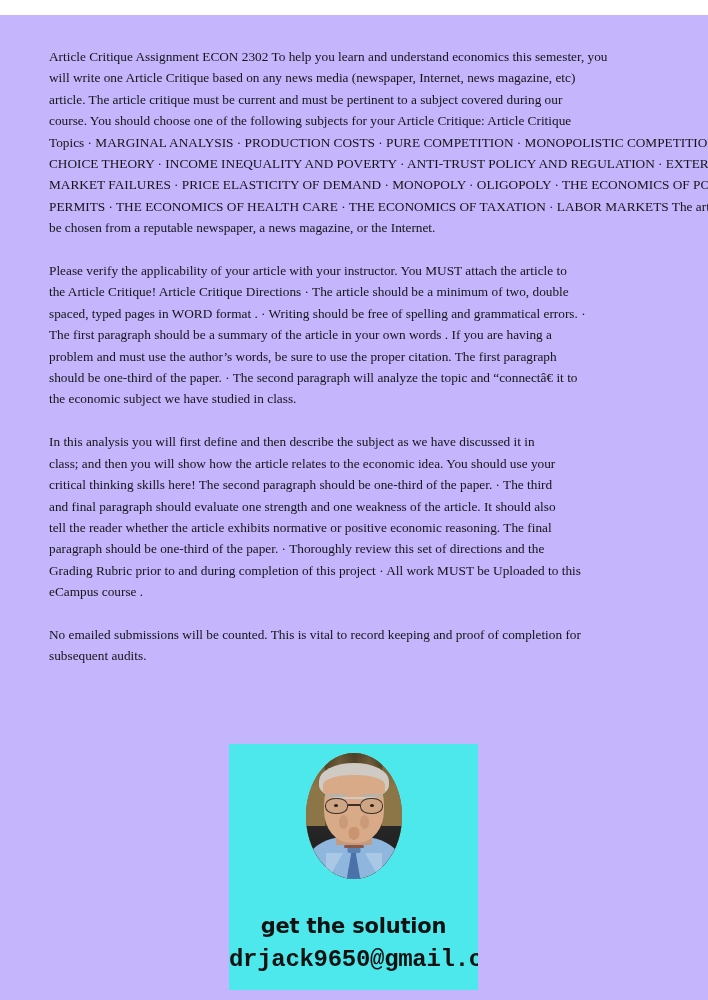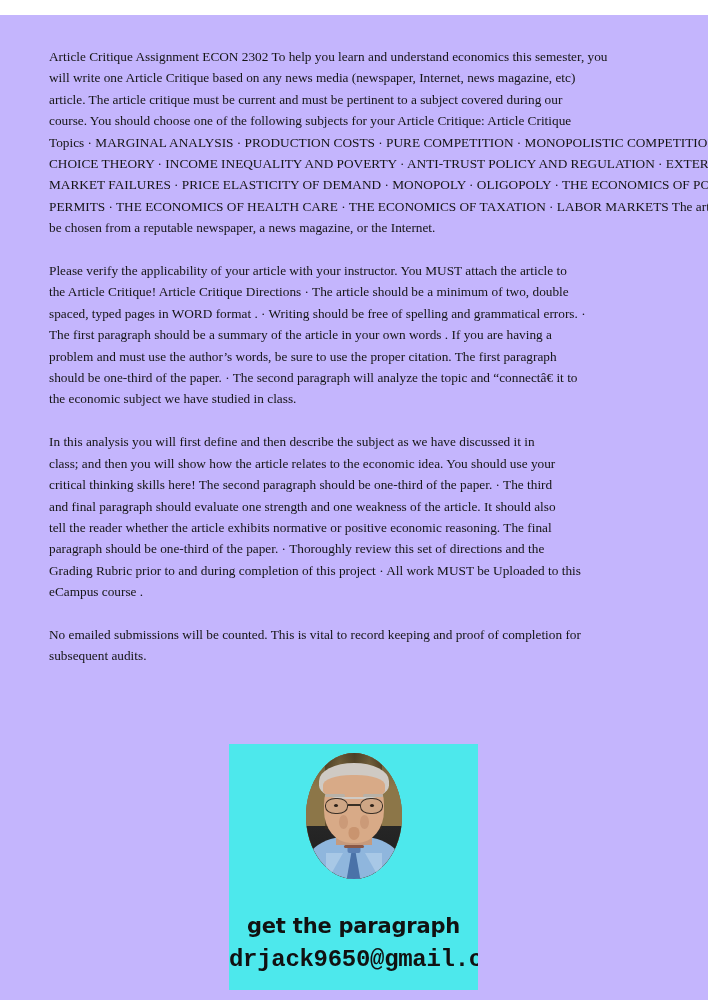--- a/index.html
+++ b/index.html
@@ -351,18 +351,18 @@
       <div class="brow-r"></div>
       <div class="glasses">
         <div class="lens l"></div>
         <div class="lens r"></div>
         <div class="bridge"></div>
         <div class="eye l"></div>
         <div class="eye r"></div>
       </div>
     </div>
 
-    <div class="card-line card-headline l2">get the paragraph</div>
+    <div class="card-line card-headline l2">get the solution</div>
     <div class="card-line card-email">drjack9650@gmail.com</div>
 
   </div>
 
 </div>
 
 </body></html>

